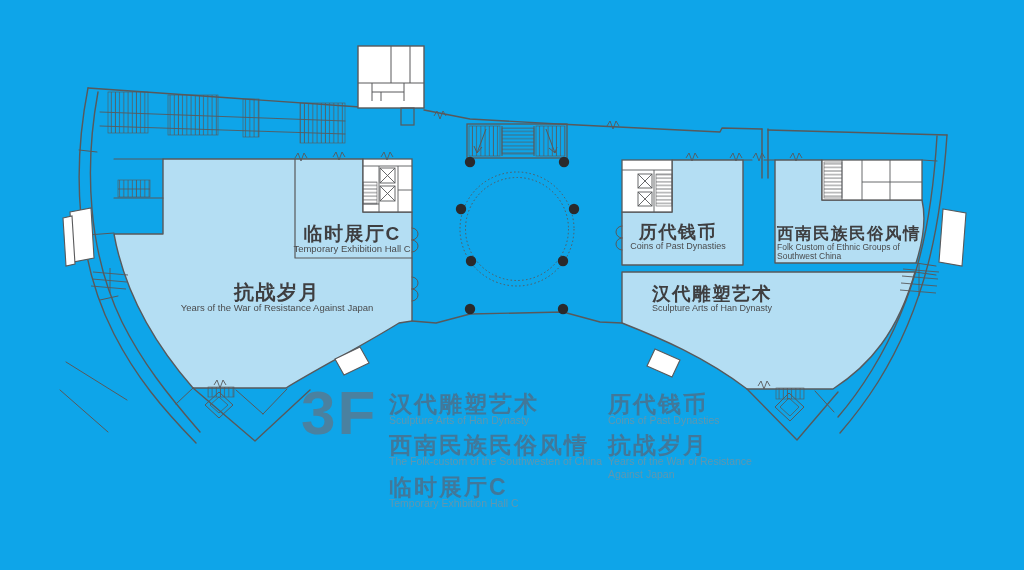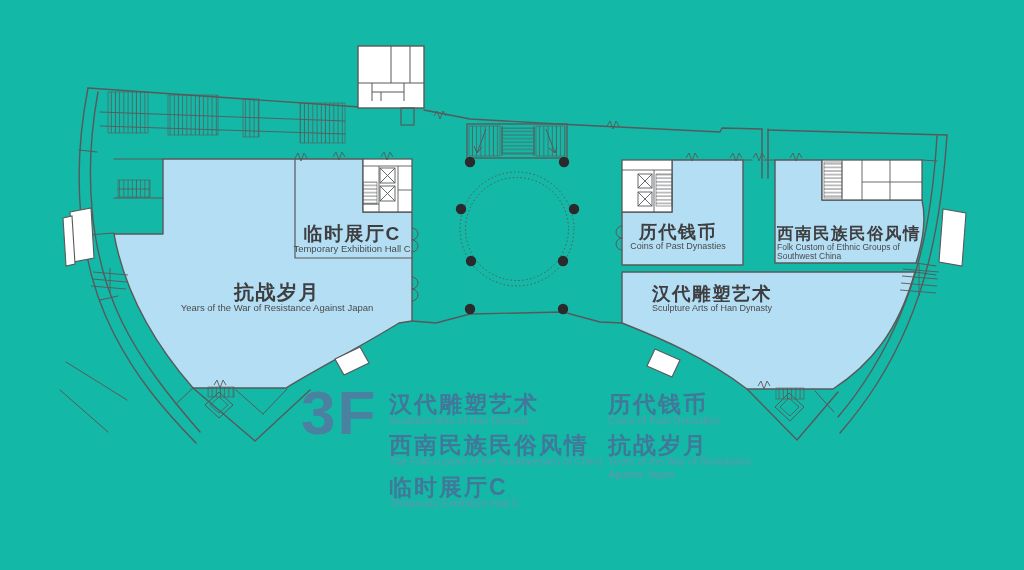--- a/index.html
+++ b/index.html
@@ -1,17 +1,17 @@
 <!DOCTYPE html>
 <html><head>
 <meta charset="utf-8">
 <style>
   html,body{margin:0;padding:0;background:#ffffff;width:1024px;height:570px;overflow:hidden;}
   body{font-family:"Liberation Sans", sans-serif;}
-  #stage{position:relative;width:1024px;height:570px;background:#14b8a6;}
+  #stage{position:relative;width:1024px;height:570px;background:#0ea5e9;}
   svg{display:block;}
   text{font-family:"Liberation Sans", sans-serif;}
   .zh-room{font-weight:bold;fill:#3e3e40;letter-spacing:1.5px;}
   .en-room{fill:#4a4b4d;}
   .zh-legend{font-weight:bold;fill:#41789a;letter-spacing:2px;}
   .en-legend{fill:#5f97b0;}
   .floor-big{font-weight:bold;fill:#4a81a0;letter-spacing:2px;}
 </style>
 </head>
 <body>

